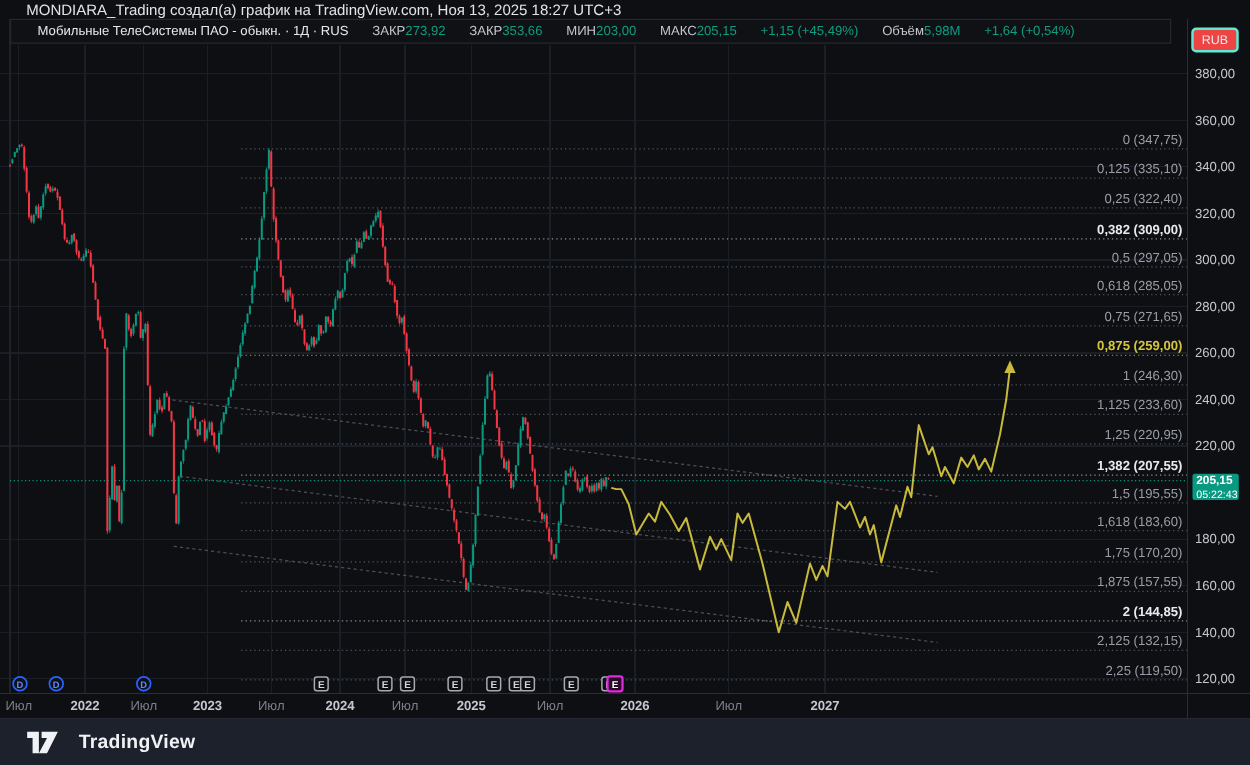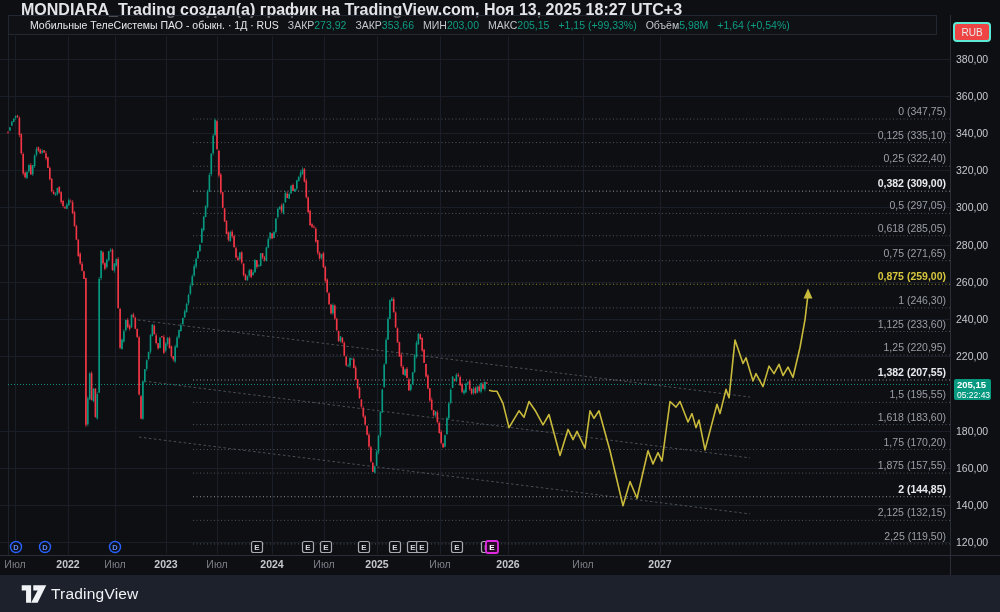--- a/index.html
+++ b/index.html
@@ -1,32 +1,32 @@
 <!DOCTYPE html>
 <html><head>
 <meta charset="utf-8">
 <style>
   html,body{margin:0;padding:0;background:#0d0f13;width:1000px;height:612px;overflow:hidden;
     font-family:"Liberation Sans",sans-serif;-webkit-font-smoothing:antialiased;position:relative;color:#d1d4dc}
   .abs{position:absolute}
-  #attribution{left:21px;top:1px;height:13px;font-size:16px;font-weight:bold;color:#e2e4e8;white-space:nowrap}
+  #attribution{left:21px;top:1px;height:13px;font-size:12px;font-weight:normal;color:#e2e4e8;white-space:nowrap}
   #legend{left:8px;top:15px;width:929px;height:20px;border:1px solid #23272f;box-sizing:border-box;
-    display:flex;align-items:center;padding-left:21px;font-size:10.5px;white-space:nowrap;gap:9px;background:rgba(16,18,23,.6)}
+    display:flex;align-items:center;padding-left:21px;font-size:10.5px;white-space:nowrap;gap:19px;background:rgba(16,18,23,.6)}
   #legend .sym{color:#e6e8ec}
   #legend .pair{display:inline-flex}
   #legend .lb{color:#c3c6cd}
   #legend .val{color:#0f9d83}
   #currency-btn{left:953px;top:22px;width:38px;height:20px;border:2px solid #5eead4;border-radius:4px;
     box-sizing:border-box;text-align:center;line-height:18px;font-size:10px;color:#e6e8ea;background:#ef4444;cursor:pointer}
   #price-badge{left:954px;top:379px;width:37px;height:21px;background:#089981;border-radius:2px;color:#fff;
     padding:1px 0 0 3px;box-sizing:border-box;line-height:10px}
   #price-badge .p{font-size:9.5px;font-weight:bold}
   #price-badge .t{font-size:8.5px}
   #footer{left:0;top:575px;width:1000px;height:37px;background:#1d212b;display:flex;align-items:center}
-  #brand{font-size:15.5px;font-weight:normal;color:#f0f2f5;margin-left:4px;letter-spacing:.2px}
+  #brand{font-size:15.5px;font-weight:bold;color:#f0f2f5;margin-left:16px;letter-spacing:.2px}
   #chart-wrap{left:0;top:0;width:1000px;height:612px}
   svg text{font-family:"Liberation Sans",sans-serif}
 </style>
 </head>
 <body>
 
 <div id="chart-wrap" class="abs">
   <svg id="chart-svg" width="1000" height="612">
       <g>
         <line x1="15" y1="36" x2="15" y2="554" stroke="#1a1e26" stroke-width="1" shape-rendering="crispEdges"></line>
@@ -720,21 +720,21 @@
       <span class="val">353,66</span>
   </span>
   <span class="pair">
     <span class="lb">МИН</span>
       <span class="val">203,00</span>
   </span>
   <span class="pair">
     <span class="lb">МАКС</span>
       <span class="val">205,15</span>
   </span>
-  <span class="val">+1,15 (+99,33%)</span>
+  <span class="val">+1,15 (+45,49%)</span>
   <span class="pair">
     <span class="lb">Объём</span>
       <span class="val">5,98M</span>
   </span>
   <span class="val">+1,64 (+0,54%)</span>
 </div>
 
 <div id="currency-btn" class="abs">RUB</div>
 
 <div id="price-badge" class="abs">

